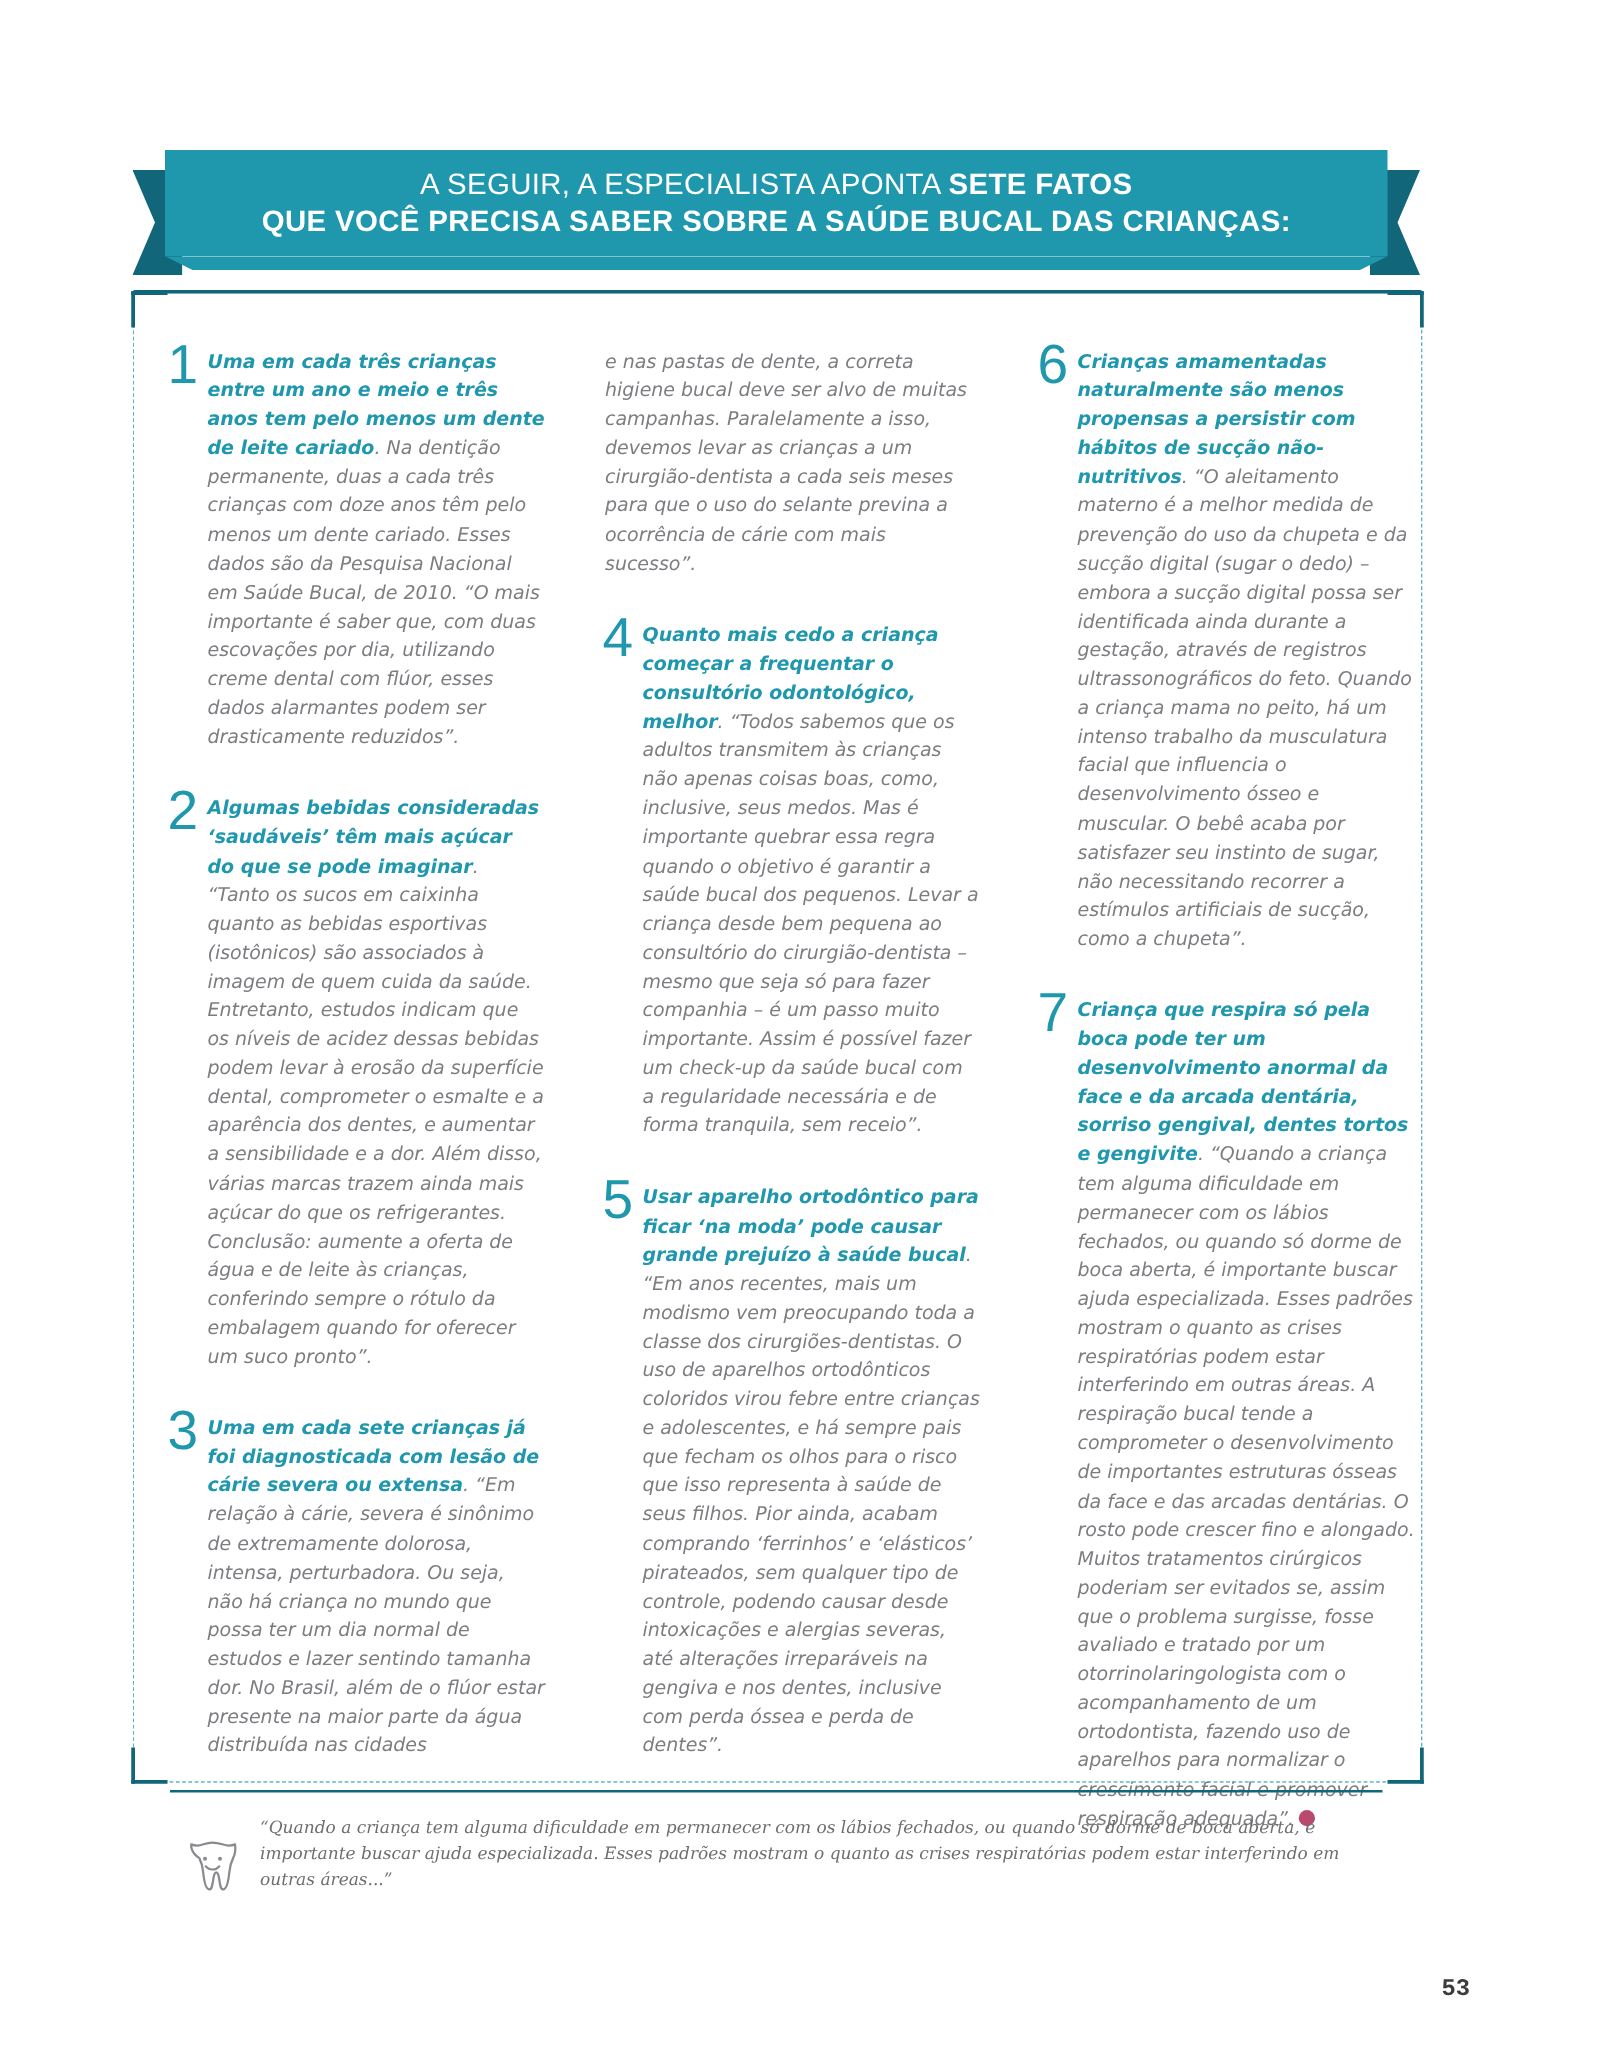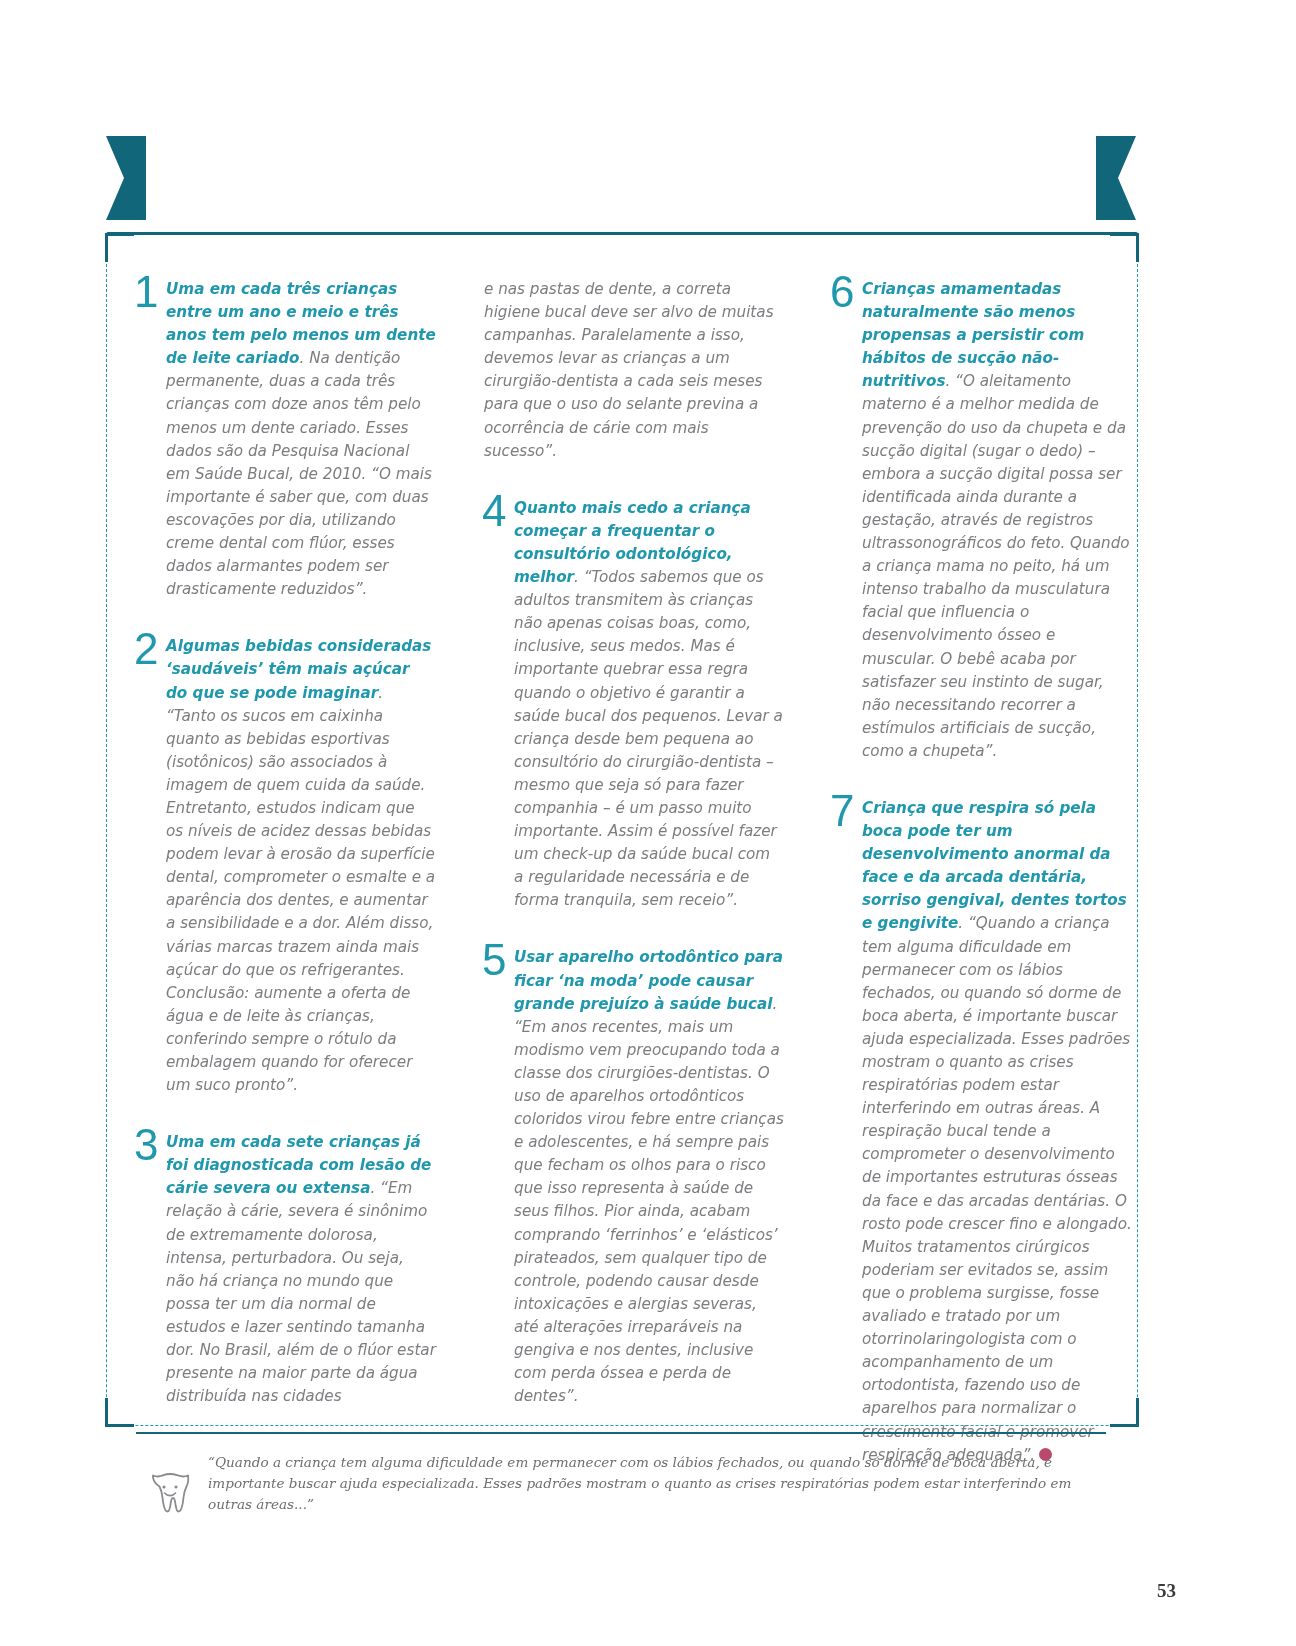--- a/index.html
+++ b/index.html
@@ -182,34 +182,40 @@
     font-style: italic;
     font-size: 13.6px;
     line-height: 1.55;
     color: #6d6e71;
   }
 
   .page-number {
     position: absolute;
     right: 120px;
     bottom: 44px;
-    font-family: Liberation Serif, serif;
+    font-family: Liberation Mono, monospace;
     font-weight: 700;
     font-size: 19px;
     color: #3b3b3d;
   }
 </style>
 </head>
 <body>
 
 <div class="page">
 
   <div class="banner-wrap">
     <div class="banner-tail-left"></div>
     <div class="banner-tail-right"></div>
+    <div class="banner-main">
+      <div class="banner-line1">
+        <span>A SEGUIR, A ESPECIALISTA APONTA </span><b>SETE FATOS</b>
+      </div>
+      <div class="banner-line2">QUE VOCÊ PRECISA SABER SOBRE A SAÚDE BUCAL DAS CRIANÇAS:</div>
+    </div>
   </div>
 
   <div class="frame">
     <div class="frame-corner fc-tl"></div>
     <div class="frame-corner fc-tr"></div>
     <div class="frame-corner fc-bl"></div>
     <div class="frame-corner fc-br"></div>
   </div>
 
   <div class="columns">

